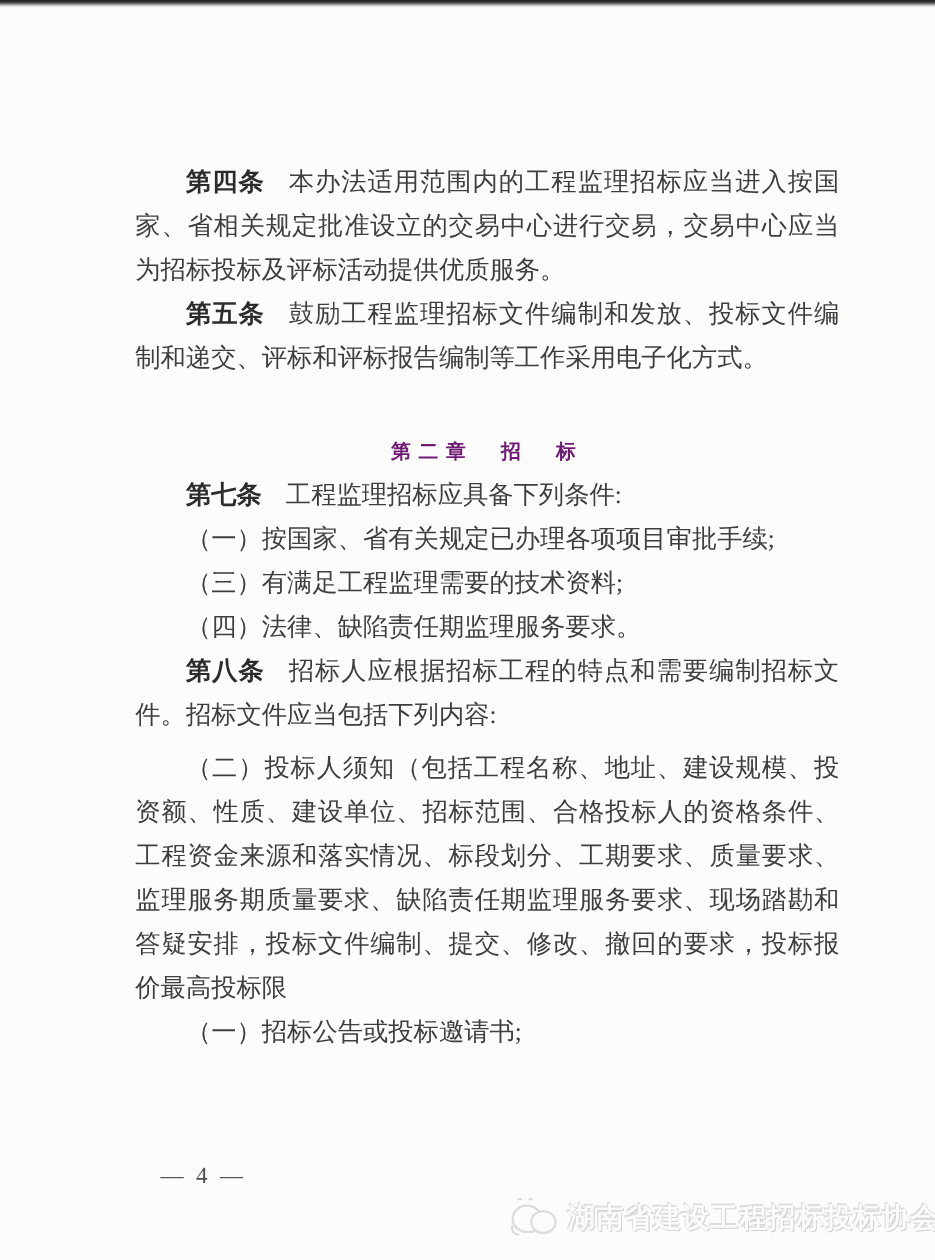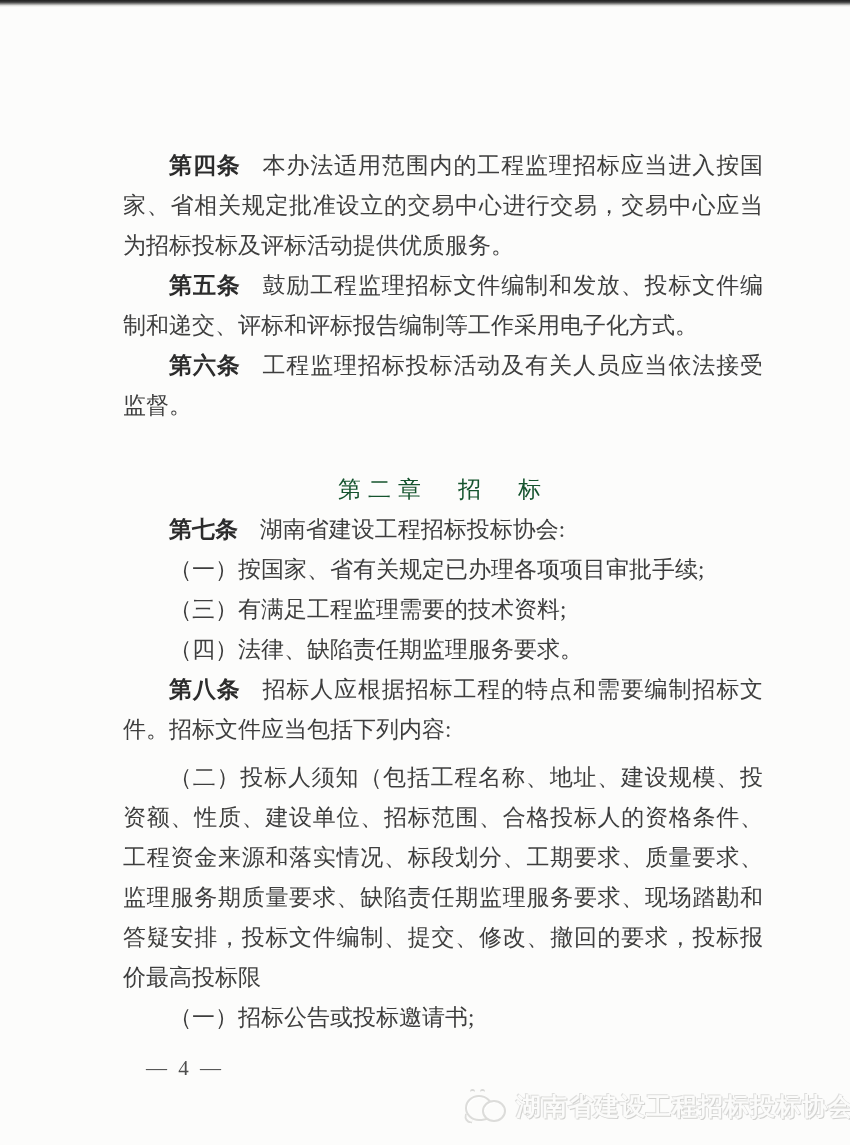--- a/index.html
+++ b/index.html
@@ -37,24 +37,24 @@
     margin: 0;
     text-indent: 2em;
   }
   .art-label {
     font-weight: 700;
     color: #2c2c2c;
     margin-right: 0.95em;
   }
   .chapter {
     margin: 44px 0 0 0;
-    font-size: 23px;
+    font-size: 18px;
     line-height: 40px;
-    font-weight: 400;
-    color: #14532d;
+    font-weight: 700;
+    color: #701a75;
     text-align: center;
     text-indent: 0;
     letter-spacing: 7px;
   }
   .item-last {
     margin-top: 8px;
   }
   .page-number {
     position: absolute;
     left: 146px;
@@ -128,25 +128,24 @@
 <div class="page">
 
   <div class="scan-edge-top"></div>
 
   <div class="doc-body">
 
     <p class="para"><span class="art-label">第四条</span><span>本办法适用范围内的工程监理招标应当进入按国家、省相关规定批准设立的交易中心进行交易，交易中心应当为招标投标及评标活动提供优质服务。</span></p>
 
     <p class="para"><span class="art-label">第五条</span><span>鼓励工程监理招标文件编制和发放、投标文件编制和递交、评标和评标报告编制等工作采用电子化方式。</span></p>
 
-    <p class="para"><span class="art-label">第六条</span><span>工程监理招标投标活动及有关人员应当依法接受监督。</span></p>
 
     <h2 class="chapter">第二章　招　标</h2>
 
-    <p class="para"><span class="art-label">第七条</span><span>湖南省建设工程招标投标协会:</span></p>
+    <p class="para"><span class="art-label">第七条</span><span>工程监理招标应具备下列条件:</span></p>
 
     <p class="para">（一）按国家、省有关规定已办理各项项目审批手续;</p>
     <p class="para">（三）有满足工程监理需要的技术资料;</p>
     <p class="para">（四）法律、缺陷责任期监理服务要求。</p>
 
     <p class="para"><span class="art-label">第八条</span><span>招标人应根据招标工程的特点和需要编制招标文件。招标文件应当包括下列内容:</span></p>
 
     <p class="para item-last">（二）投标人须知（包括工程名称、地址、建设规模、投资额、性质、建设单位、招标范围、合格投标人的资格条件、工程资金来源和落实情况、标段划分、工期要求、质量要求、监理服务期质量要求、缺陷责任期监理服务要求、现场踏勘和答疑安排，投标文件编制、提交、修改、撤回的要求，投标报价最高投标限</p>
     <p class="para">（一）招标公告或投标邀请书;</p>
 

